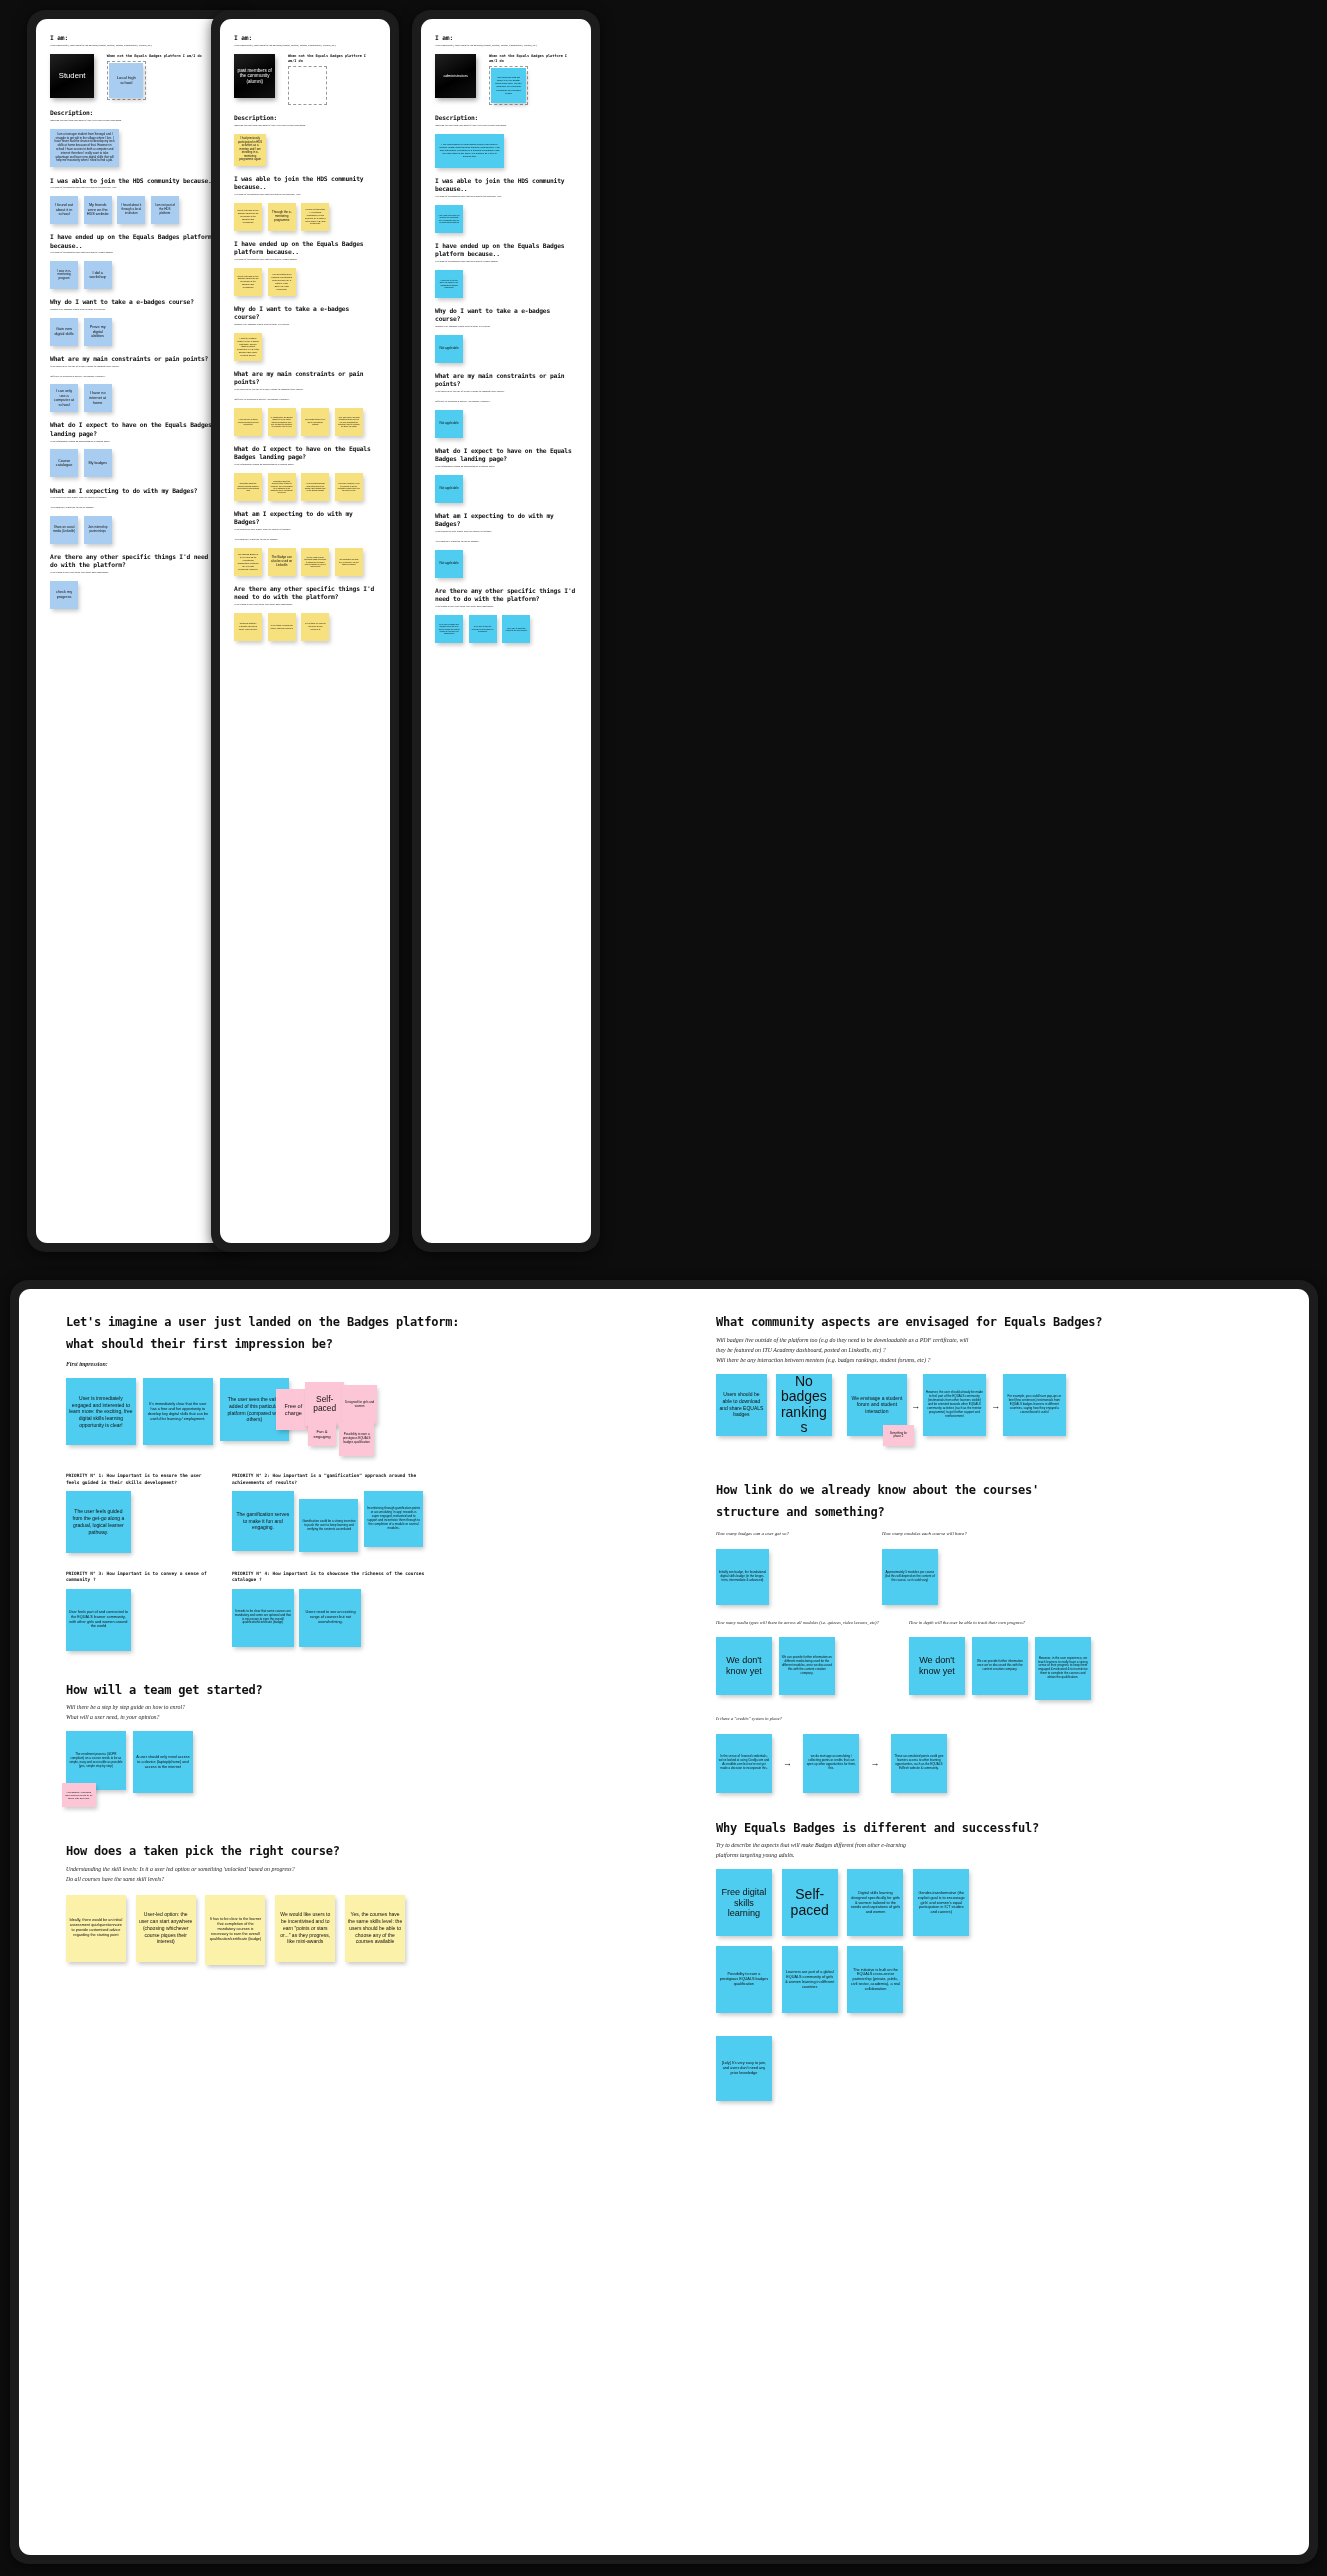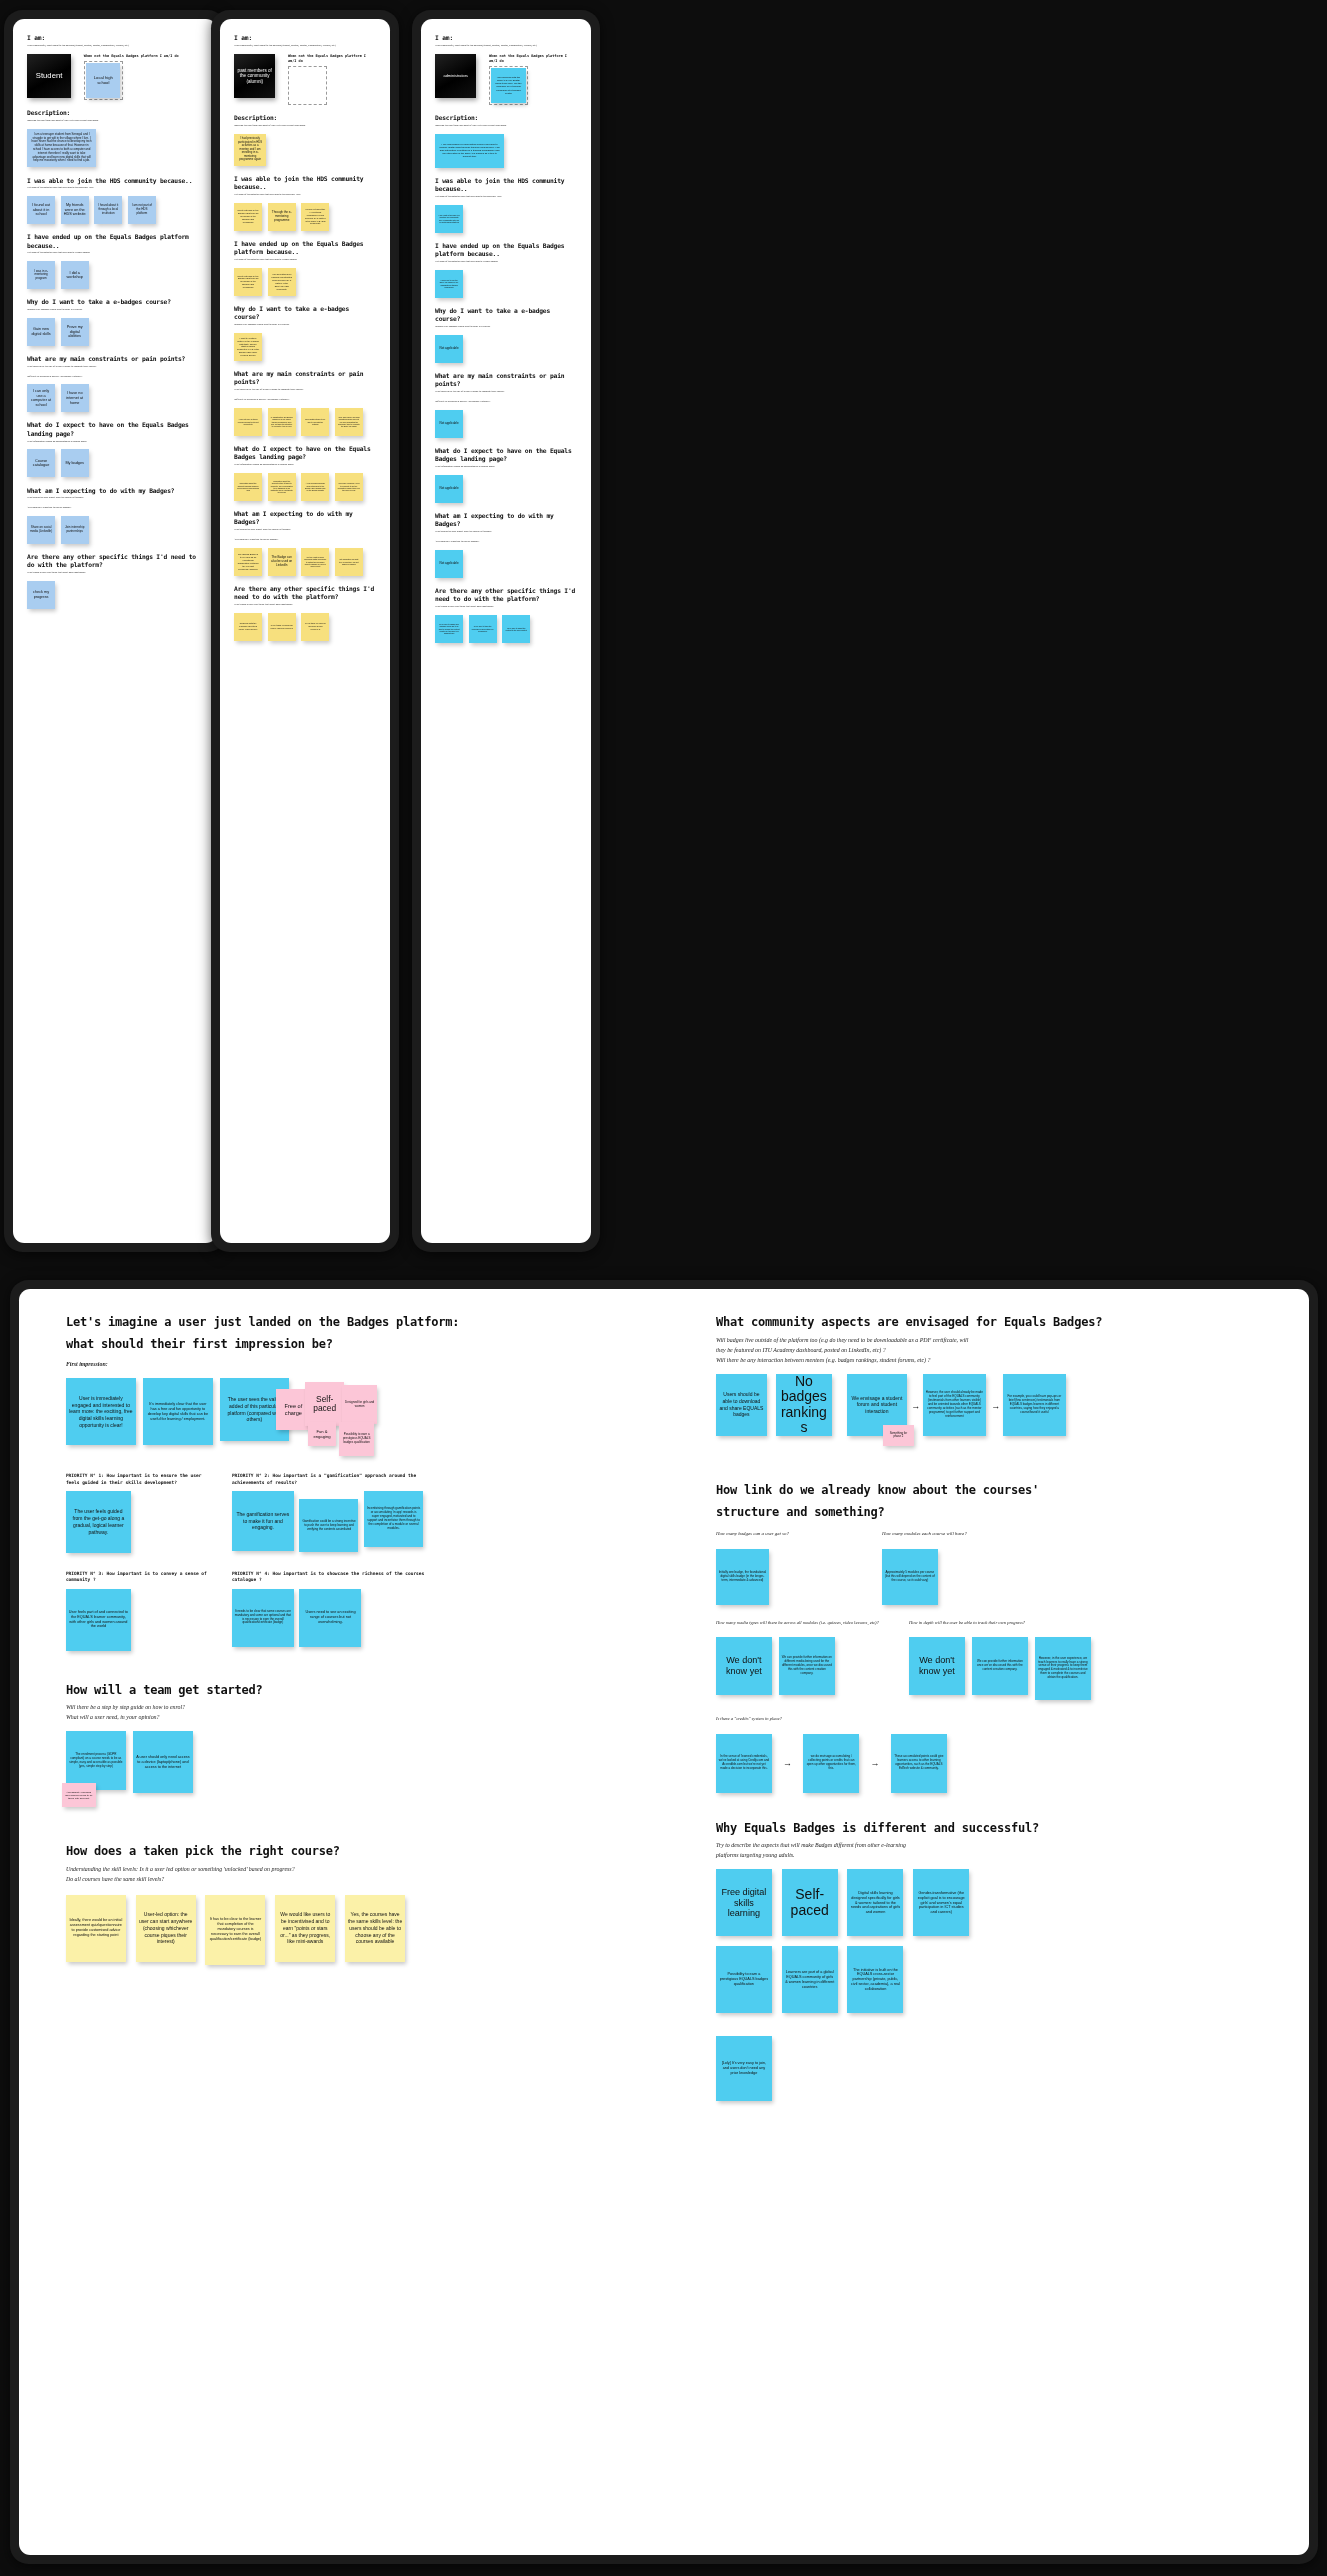--- a/index.html
+++ b/index.html
@@ -17,21 +17,21 @@
     padding: 9.1px;
     box-shadow: 0 2.8px 12.7px rgba(0,0,0,.6);
   }
   .frame-inner {
     background: #ffffff;
     border-radius: 11.2px;
     width: 100%; height: 100%;
     overflow: hidden;
     position: relative;
   }
-  #panel-student  { left: 4px;   top: 9.8px;   width: 222px;  height: 1242px; }
+  #panel-student  { left: 27px;   top: 9.8px;   width: 222px;  height: 1242px; }
   #panel-alumni   { left: 211px;  top: 9.8px;   width: 188px;  height: 1242px; }
   #panel-admin    { left: 412px;  top: 9.8px;   width: 188px;  height: 1242px; }
   #panel-board    { left: 9.8px;   top: 1280px; width: 1308px; height: 1284px; }
 
   .pad { padding: 15.5px 14px; }
 
   .q-title {
     font-family: "DejaVu Sans Mono", monospace;
     font-weight: bold;
     color: #101010;

